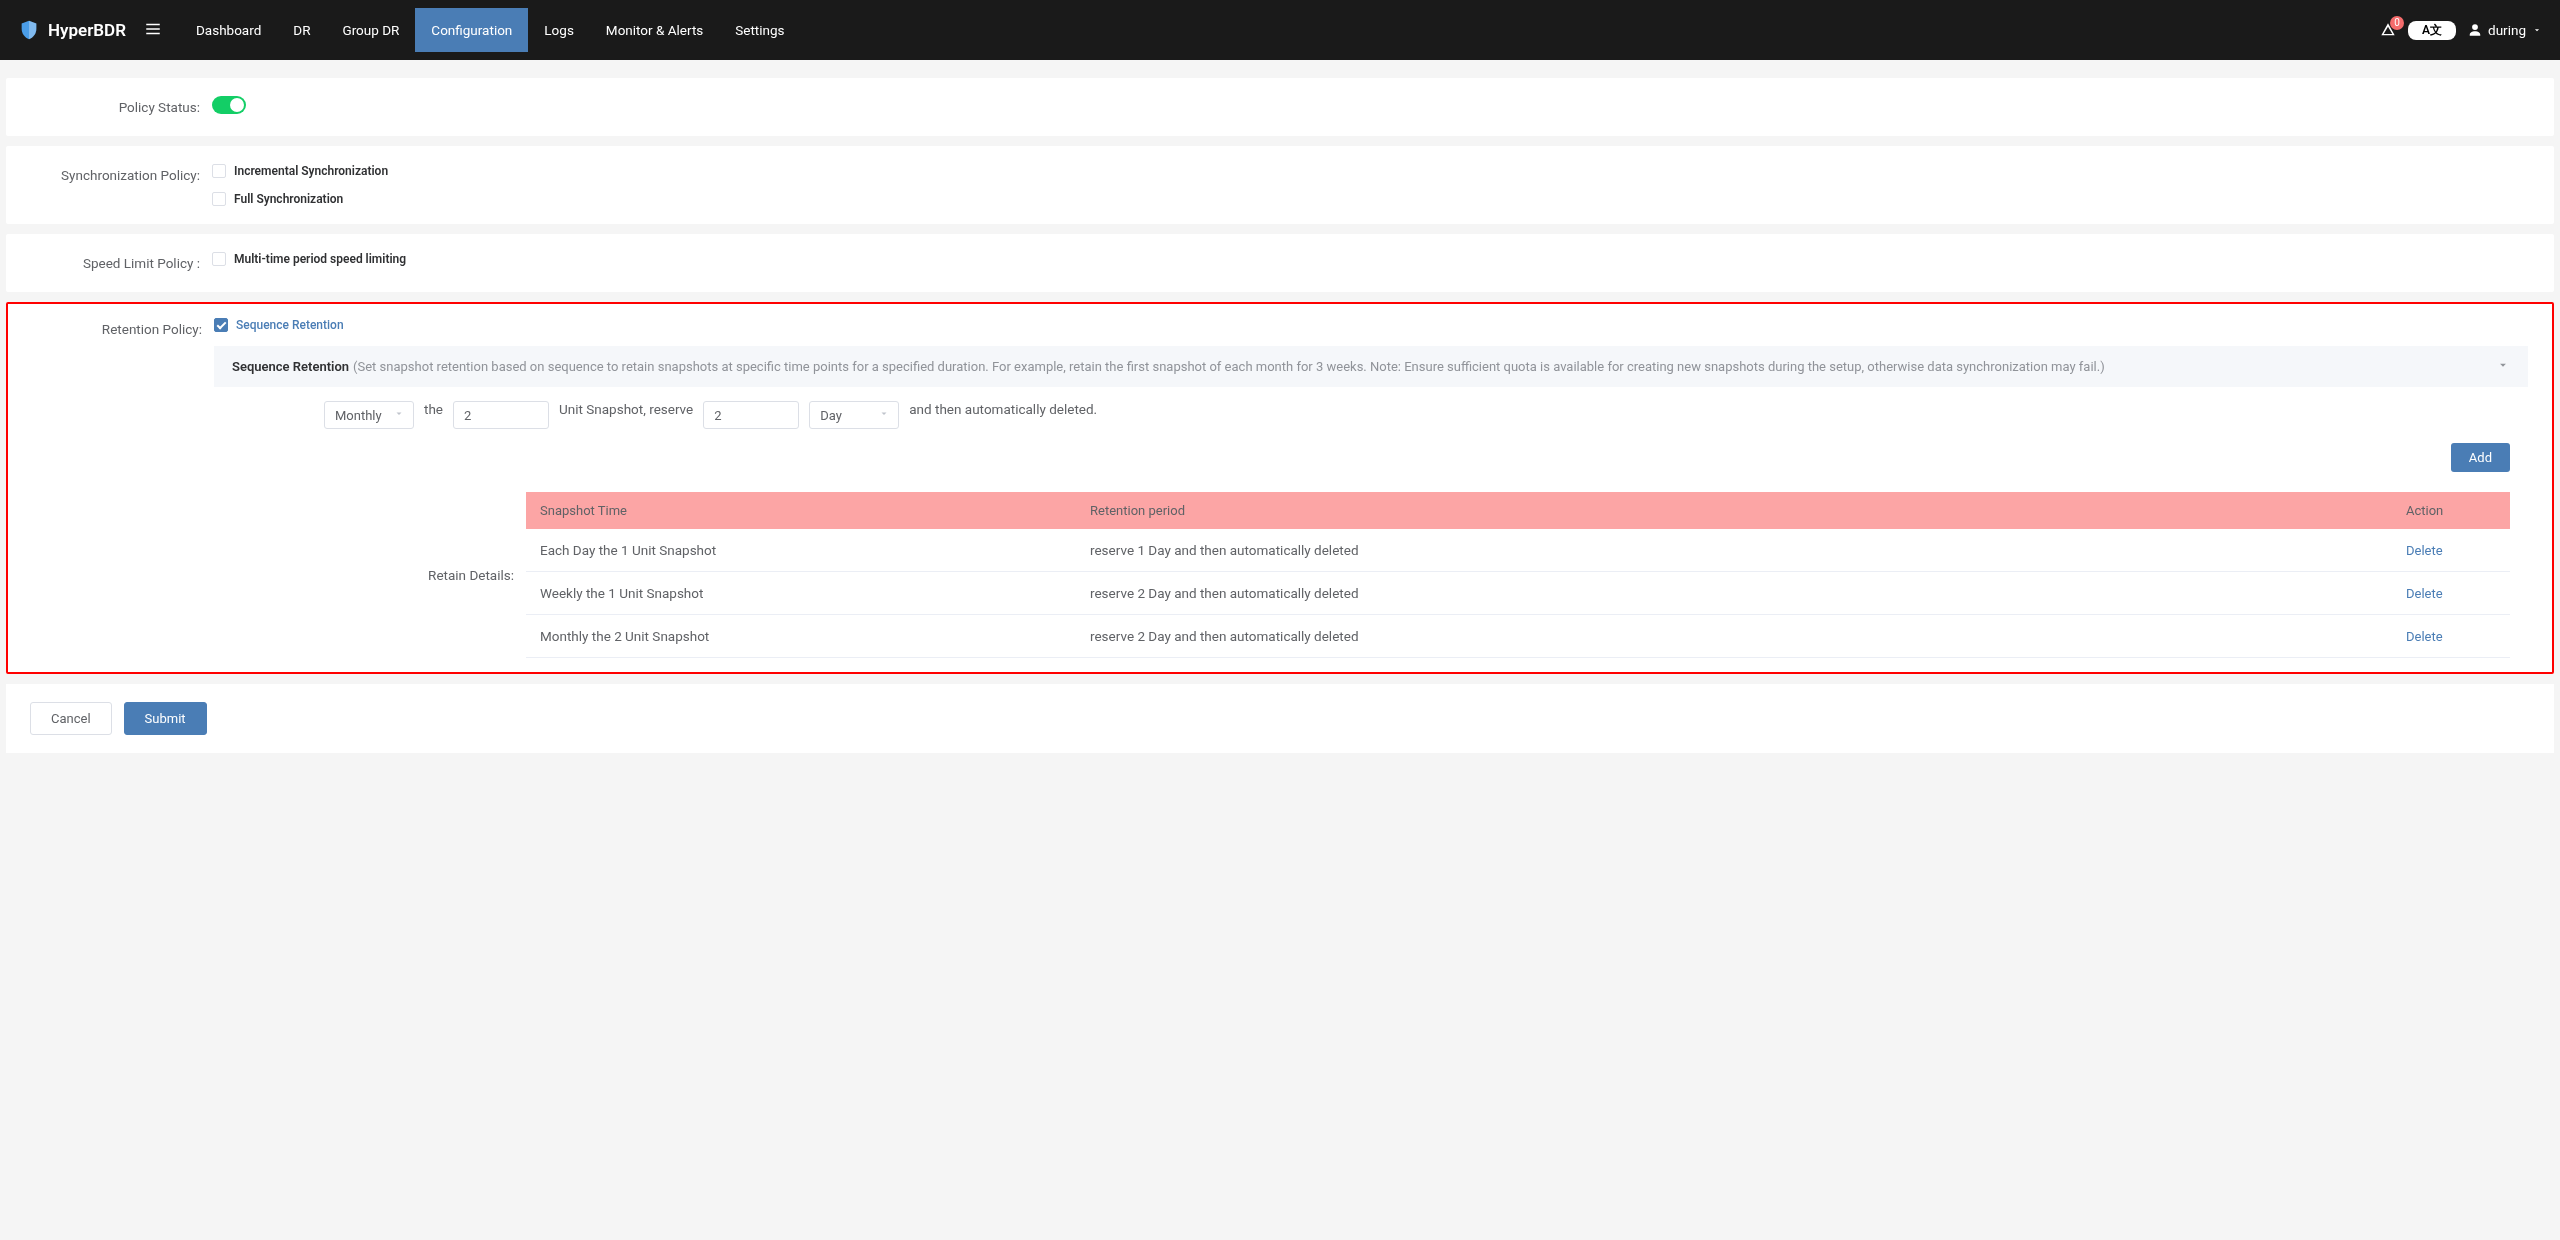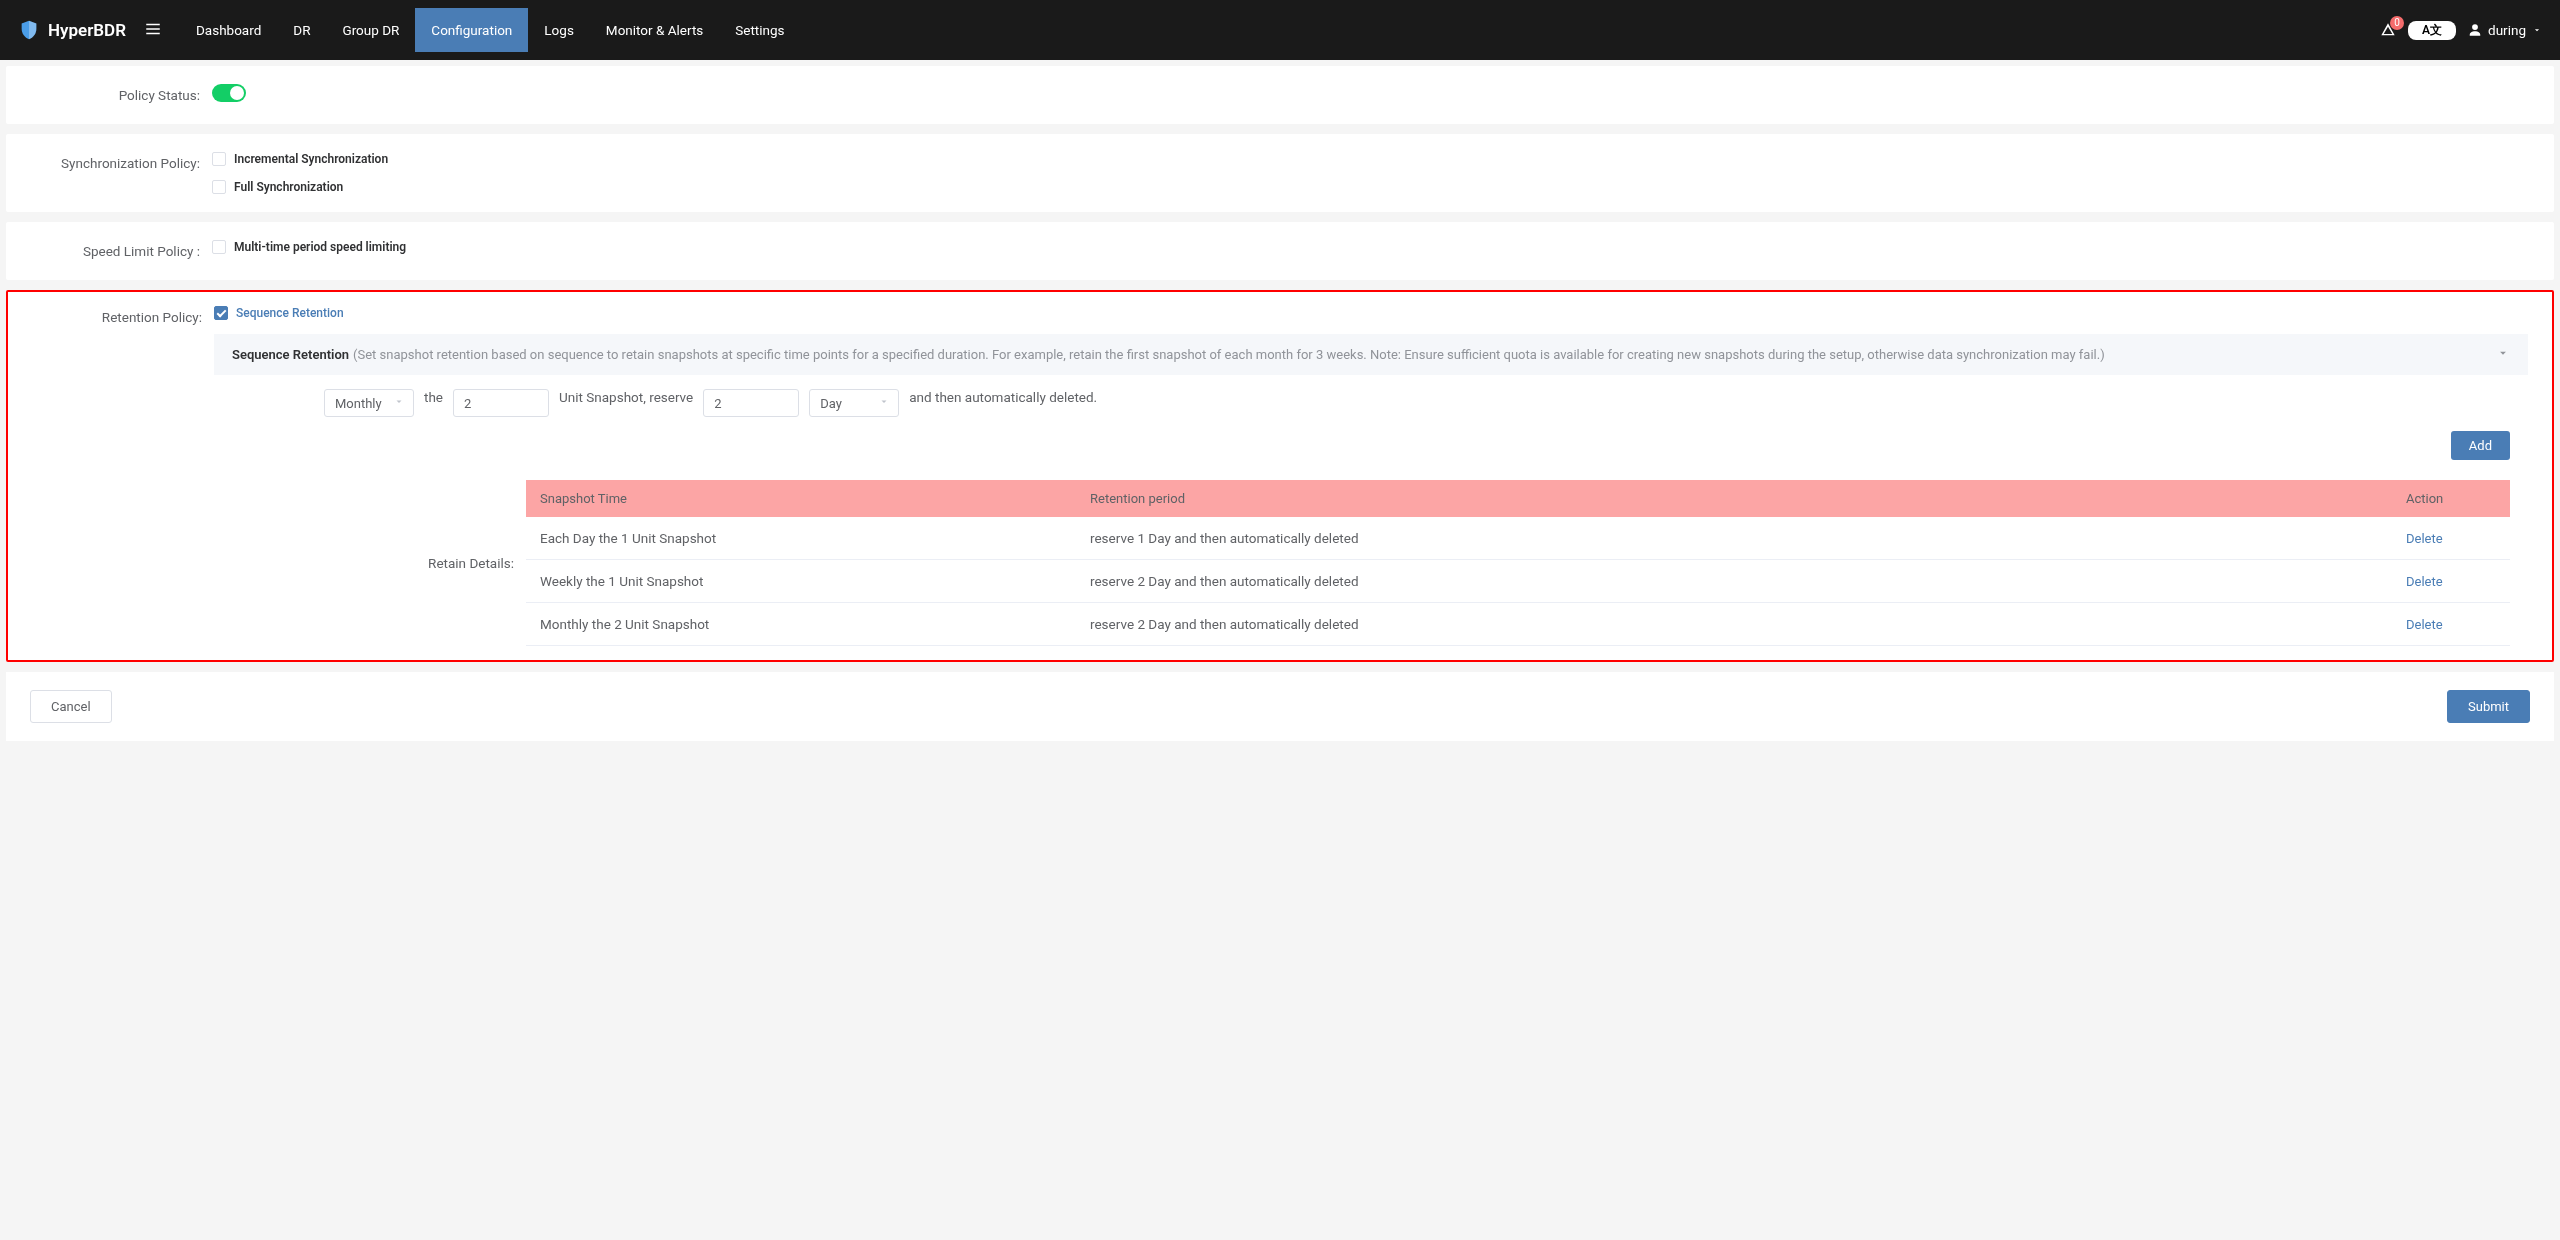--- a/index.html
+++ b/index.html
@@ -9,21 +9,21 @@
 .logo-icon{width:22px;height:22px;margin-right:8px;display:inline-flex}
 .hamburger{margin-right:18px;cursor:pointer}
 .nav{display:flex;align-items:stretch;height:44px}
 .nav-item{display:flex;align-items:center;padding:0 16px;color:#fff;font-size:13.5px;cursor:pointer}
 .nav-item.active{background:#4a7db5}
 .topbar-right{margin-left:auto;display:flex;align-items:center;gap:12px}
 .alert-badge{position:relative;display:inline-flex}
 .alert-count{position:absolute;top:-6px;right:-8px;background:#f56c6c;color:#fff;border-radius:8px;font-size:10px;padding:0 4px;min-width:14px;text-align:center;line-height:14px}
 .lang-badge{background:#fff;color:#000;border-radius:8px;font-size:12px;padding:1px 14px;font-weight:600}
 .user{display:flex;align-items:center;gap:6px;cursor:pointer;font-size:13.5px}
-.page{padding:6px 6px 0 6px}
+.page{padding:18px 6px 0 6px}
 .panel{background:#fff;border-radius:2px;margin-bottom:10px;padding:18px 24px}
 .form-row{display:flex;align-items:flex-start;margin-bottom:14px}
 .form-row:last-child{margin-bottom:0}
 .form-label{width:182px;text-align:right;padding-right:12px;color:#606266;font-size:13.5px;line-height:22px}
 .form-content{flex:1}
 .toggle{width:34px;height:18px;background:#13ce66;border-radius:9px;position:relative;display:inline-block}
 .toggle::after{content:"";position:absolute;width:14px;height:14px;background:#fff;border-radius:50%;top:2px;right:2px}
 .checkbox-row{display:flex;align-items:center;gap:8px;margin-bottom:14px;font-weight:600;color:#303133;font-size:12px}
 .checkbox-row:last-child{margin-bottom:0}
 .cb{width:14px;height:14px;border:1px solid #dcdfe6;border-radius:2px;display:inline-block;flex-shrink:0}
@@ -45,21 +45,21 @@
 .clearfix::after{content:"";display:table;clear:both}
 .details-row{display:flex;align-items:center;padding:0 18px 0 0;margin-top:6px}
 .details-label{width:312px;text-align:right;padding-right:12px;font-size:13.5px;color:#606266;line-height:40px}
 .table{flex:1}
 .thead{background:#fca5a5;display:flex;padding:11px 14px;font-size:13px;color:#606266}
 .trow{display:flex;padding:13px 14px;border-bottom:1px solid #ebeef5;font-size:13.5px;color:#606266}
 .col-time{flex:0 0 550px}
 .col-period{flex:1}
 .col-action{flex:0 0 90px}
 .link{color:#4a7db5;cursor:pointer;font-size:13px}
-.footer-panel{background:#fff;padding:18px 24px;display:flex;justify-content:space-between;margin-top:10px}
+.footer-panel{background:#fff;padding:18px 24px;display:flex;justify-content:flex-start;gap:12px;margin-top:10px}
 .btn{padding:8px 20px;border-radius:3px;font-size:13px;cursor:pointer;border:1px solid #dcdfe6;background:#fff;color:#606266}
 .btn.primary{background:#4a7db5;border-color:#4a7db5;color:#fff}
 </style>
 </head>
 <body>
 
 <div class="topbar">
   <div class="logo">
     <span class="logo-icon">
       <svg viewBox="0 0 24 24" width="22" height="22">

